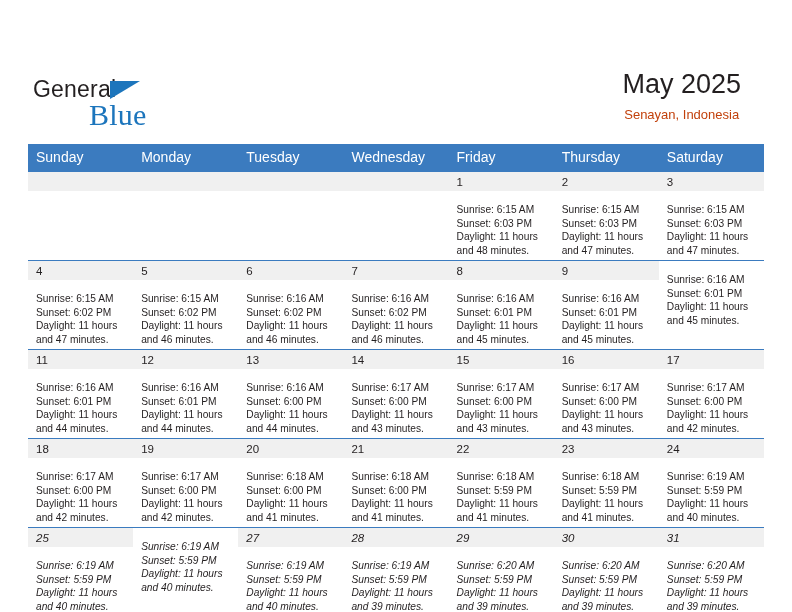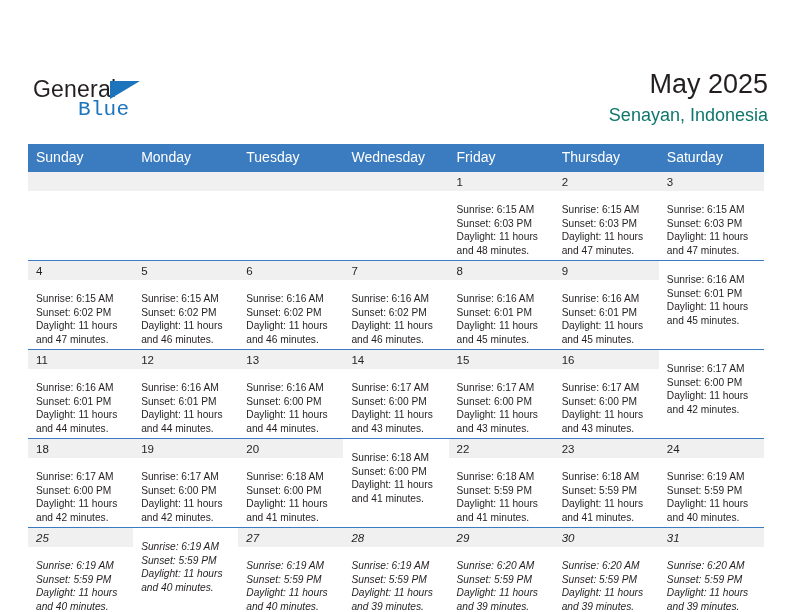--- a/index.html
+++ b/index.html
@@ -41,52 +41,52 @@
     position: absolute;
     left: 0;
     top: 0;
     font-size: 23px;
     letter-spacing: 0.2px;
     color: #231f20;
     font-family: "Liberation Sans", sans-serif;
   }
   .logo-blue {
     position: absolute;
-    left: 45px;
+    left: 56px;
     top: 22px;
-    font-size: 21px;
+    font-size: 30px;
     letter-spacing: 0.2px;
     color: #1c75bc;
-    font-family: Liberation Mono, monospace;
+    font-family: Liberation Serif, serif;
   }
   .logo-triangle {
     position: absolute;
     left: 77px;
     top: 5px;
     width: 0;
     height: 0;
     border-left: 30px solid #1c75bc;
     border-bottom: 18px solid transparent;
   }
 
   .title-block {
     position: absolute;
-    right: 24px;
+    right: 51px;
     top: 28px;
-    text-align: right;
+    text-align: center;
   }
   .cal-title {
     font-size: 27px;
     color: #231f20;
     line-height: 32px;
     white-space: nowrap;
   }
   .cal-subtitle {
-    font-size: 18px;
-    color: #0f766e;
+    font-size: 13px;
+    color: #c2410c;
     line-height: 20px;
     margin-top: 5px;
     white-space: nowrap;
   }
 
   
   .calendar {
     position: absolute;
     left: 28px;
     top: 104px;
@@ -331,20 +331,21 @@
           <div class="day-cell">
             <div class="daynum-band">16</div>
             <div class="day-body">
               <div>Sunrise: 6:17 AM</div>
               <div>Sunset: 6:00 PM</div>
               <div>Daylight: 11 hours</div>
               <div>and 43 minutes.</div>
             </div>
           </div>
           <div class="day-cell">
+            <div class="daynum-band">17</div>
             <div class="day-body">
               <div>Sunrise: 6:17 AM</div>
               <div>Sunset: 6:00 PM</div>
               <div>Daylight: 11 hours</div>
               <div>and 42 minutes.</div>
             </div>
           </div>
         </div>
         <div class="week-row">
           <div class="day-cell">
@@ -368,20 +369,21 @@
           <div class="day-cell">
             <div class="daynum-band">20</div>
             <div class="day-body">
               <div>Sunrise: 6:18 AM</div>
               <div>Sunset: 6:00 PM</div>
               <div>Daylight: 11 hours</div>
               <div>and 41 minutes.</div>
             </div>
           </div>
           <div class="day-cell">
+            <div class="daynum-band">21</div>
             <div class="day-body">
               <div>Sunrise: 6:18 AM</div>
               <div>Sunset: 6:00 PM</div>
               <div>Daylight: 11 hours</div>
               <div>and 41 minutes.</div>
             </div>
           </div>
           <div class="day-cell">
             <div class="daynum-band">22</div>
             <div class="day-body">

